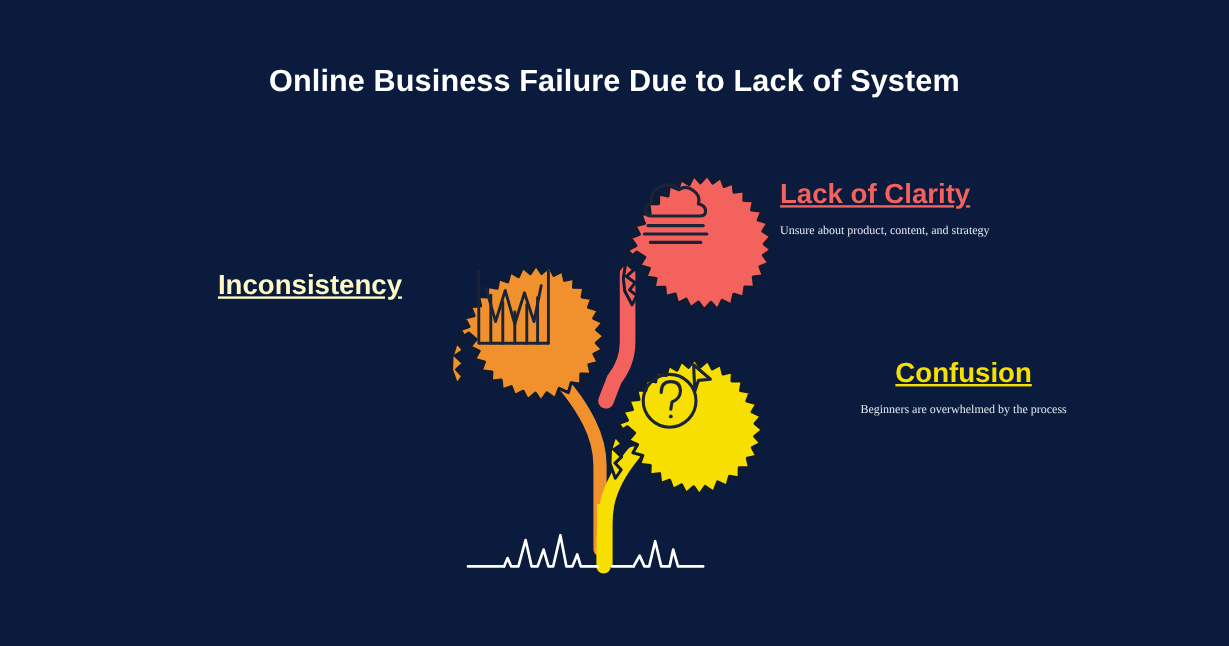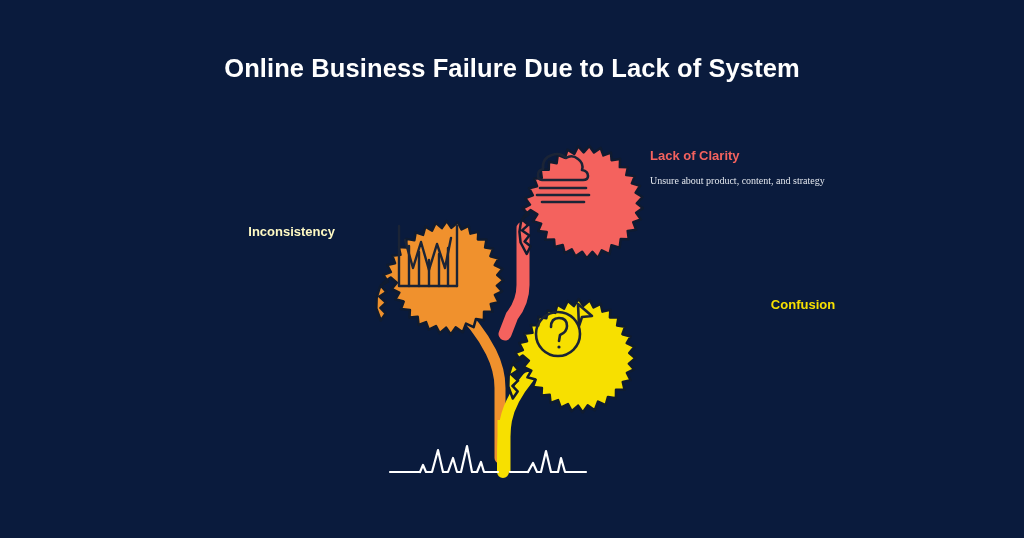--- a/index.html
+++ b/index.html
@@ -33,25 +33,26 @@
   
   #plant {
     position: absolute;
     left: 360px;
     top: 120px;
   }
 
   
   .callout { position: absolute; }
   .callout .c-head {
-    font-size: 13px;
+    font-size: 23px;
     font-weight: bold;
     line-height: 1.2;
     margin: 0;
     white-space: nowrap;
+    text-decoration: underline;
   }
   .callout .c-body {
     font-size: 10px;
     font-weight: normal;
     color: #e3e7ee;
     line-height: 1.45;
     margin: 0;
     padding-top: 10px;
     font-family: Liberation Serif, serif;
   }
@@ -198,15 +199,16 @@
     <p class="c-head">Inconsistency</p>
   </div>
 
   <div class="callout" id="callout-clarity">
     <p class="c-head">Lack of Clarity</p>
     <p class="c-body">Unsure about product, content, and strategy</p>
   </div>
 
   <div class="callout" id="callout-confusion">
     <p class="c-head">Confusion</p>
+    <p class="c-body">Beginners are overwhelmed by the process</p>
   </div>
 
 </div>
 
 </body></html>

